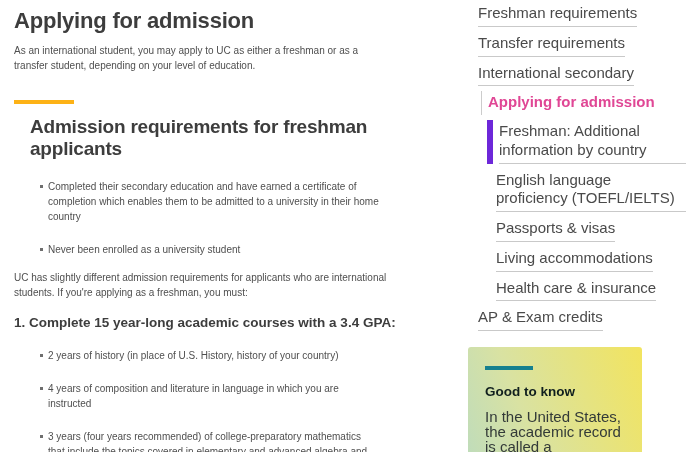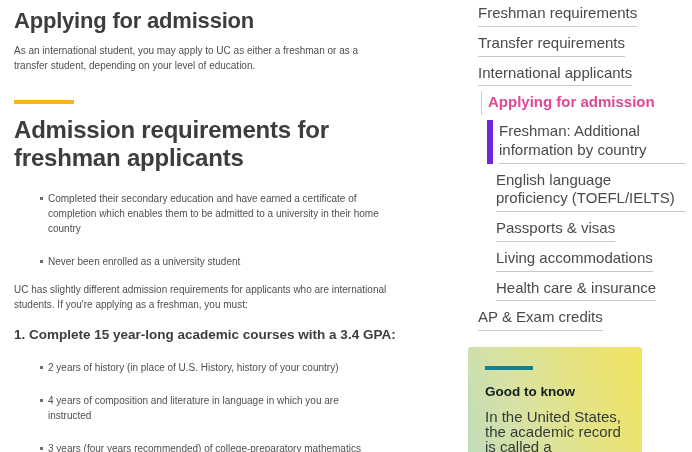--- a/index.html
+++ b/index.html
@@ -25,23 +25,23 @@
   }
   .body-p {
     font-size: 10px; line-height: 15px; color: #4f4f4f;
     margin: 0; max-width: 378px;
   }
   .divider {
     width: 60px; height: 4px;
     margin: 27px 0 12px;
   }
   h2 {
-    font-size: 24px; font-weight: 700; color: #3d3d3d;
+    font-size: 19px; font-weight: 700; color: #3d3d3d;
     line-height: 1.18; letter-spacing: -0.2px;
-    margin: 0 0 11px; max-width: 360px;
+    margin: 0 16px 11px; max-width: 360px;
   }
   ul.blist { list-style: none; margin: 7px 0 13px; padding: 0 0 0 34px; }
   ul.blist li {
     position: relative;
     font-size: 10px; line-height: 15px; color: #4f4f4f;
     max-width: 332px; margin: 18px 0 3px;
   }
   ul.blist li::before {
     content: "";
     position: absolute; left: -8px; top: 6px;
@@ -127,21 +127,21 @@
 
   <div class="right">
     <nav>
       <div class="nav-row lvl0">
         <a>Freshman requirements</a>
       </div>
       <div class="nav-row lvl0">
         <a>Transfer requirements</a>
       </div>
       <div class="nav-row lvl0">
-        <a>International applicants</a>
+        <a>International secondary</a>
       </div>
       <div class="nav-row active-row">
         <a style="color:#E04795;">Applying for admission</a>
       </div>
       <div class="nav-row lvl2">
         <a>Freshman: Additional information by country</a>
       </div>
       <div class="nav-row lvl1">
         <a>English language proficiency (TOEFL/IELTS)</a>
       </div>

